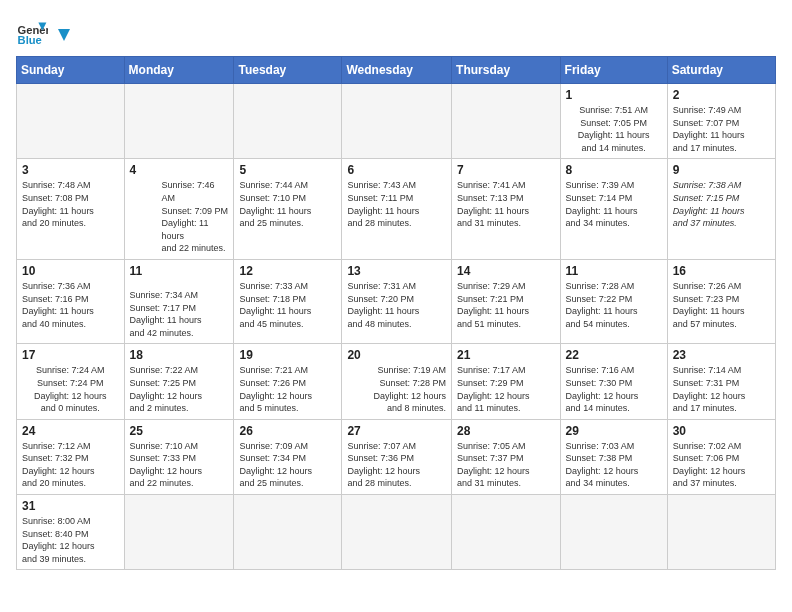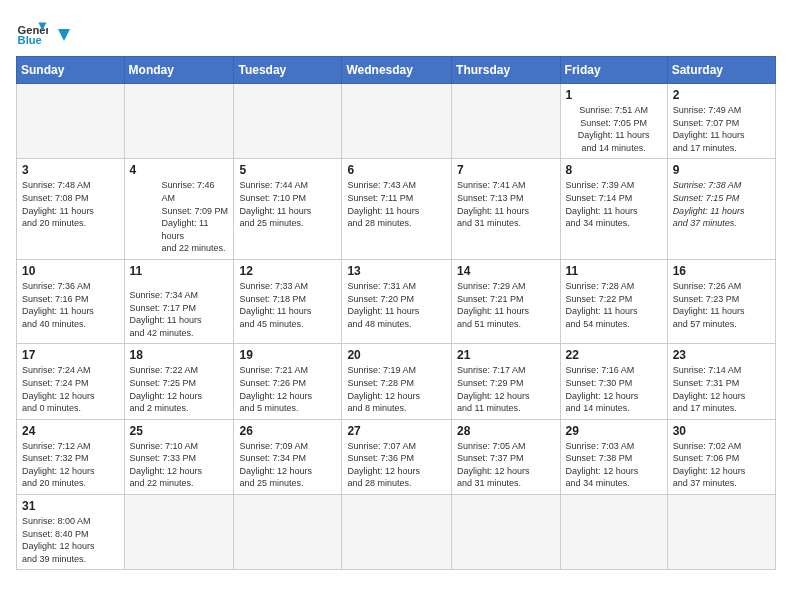--- a/index.html
+++ b/index.html
@@ -236,42 +236,42 @@
           <span class="day-num">16</span>
           <div class="day-info" style="white-space: pre-line;">Sunrise: 7:26 AM
 Sunset: 7:23 PM
 Daylight: 11 hours
 and 57 minutes.</div>
         </td>
       </tr>
       <tr>
         <td>
           <span class="day-num">17</span>
-          <div class="day-info" style="white-space: pre-line;">Sunrise: 7:24 AM
+          <div class="day-info" style="white-space: pre-line; text-align: center;">Sunrise: 7:24 AM
 Sunset: 7:24 PM
 Daylight: 12 hours
 and 0 minutes.</div>
         </td>
         <td>
           <span class="day-num">18</span>
           <div class="day-info" style="white-space: pre-line;">Sunrise: 7:22 AM
 Sunset: 7:25 PM
 Daylight: 12 hours
 and 2 minutes.</div>
         </td>
         <td>
           <span class="day-num">19</span>
           <div class="day-info" style="white-space: pre-line;">Sunrise: 7:21 AM
 Sunset: 7:26 PM
 Daylight: 12 hours
 and 5 minutes.</div>
         </td>
         <td>
           <span class="day-num">20</span>
-          <div class="day-info" style="white-space: pre-line;">Sunrise: 7:19 AM
+          <div class="day-info" style="white-space: pre-line; text-align: right;">Sunrise: 7:19 AM
 Sunset: 7:28 PM
 Daylight: 12 hours
 and 8 minutes.</div>
         </td>
         <td>
           <span class="day-num">21</span>
           <div class="day-info" style="white-space: pre-line;">Sunrise: 7:17 AM
 Sunset: 7:29 PM
 Daylight: 12 hours
 and 11 minutes.</div>

